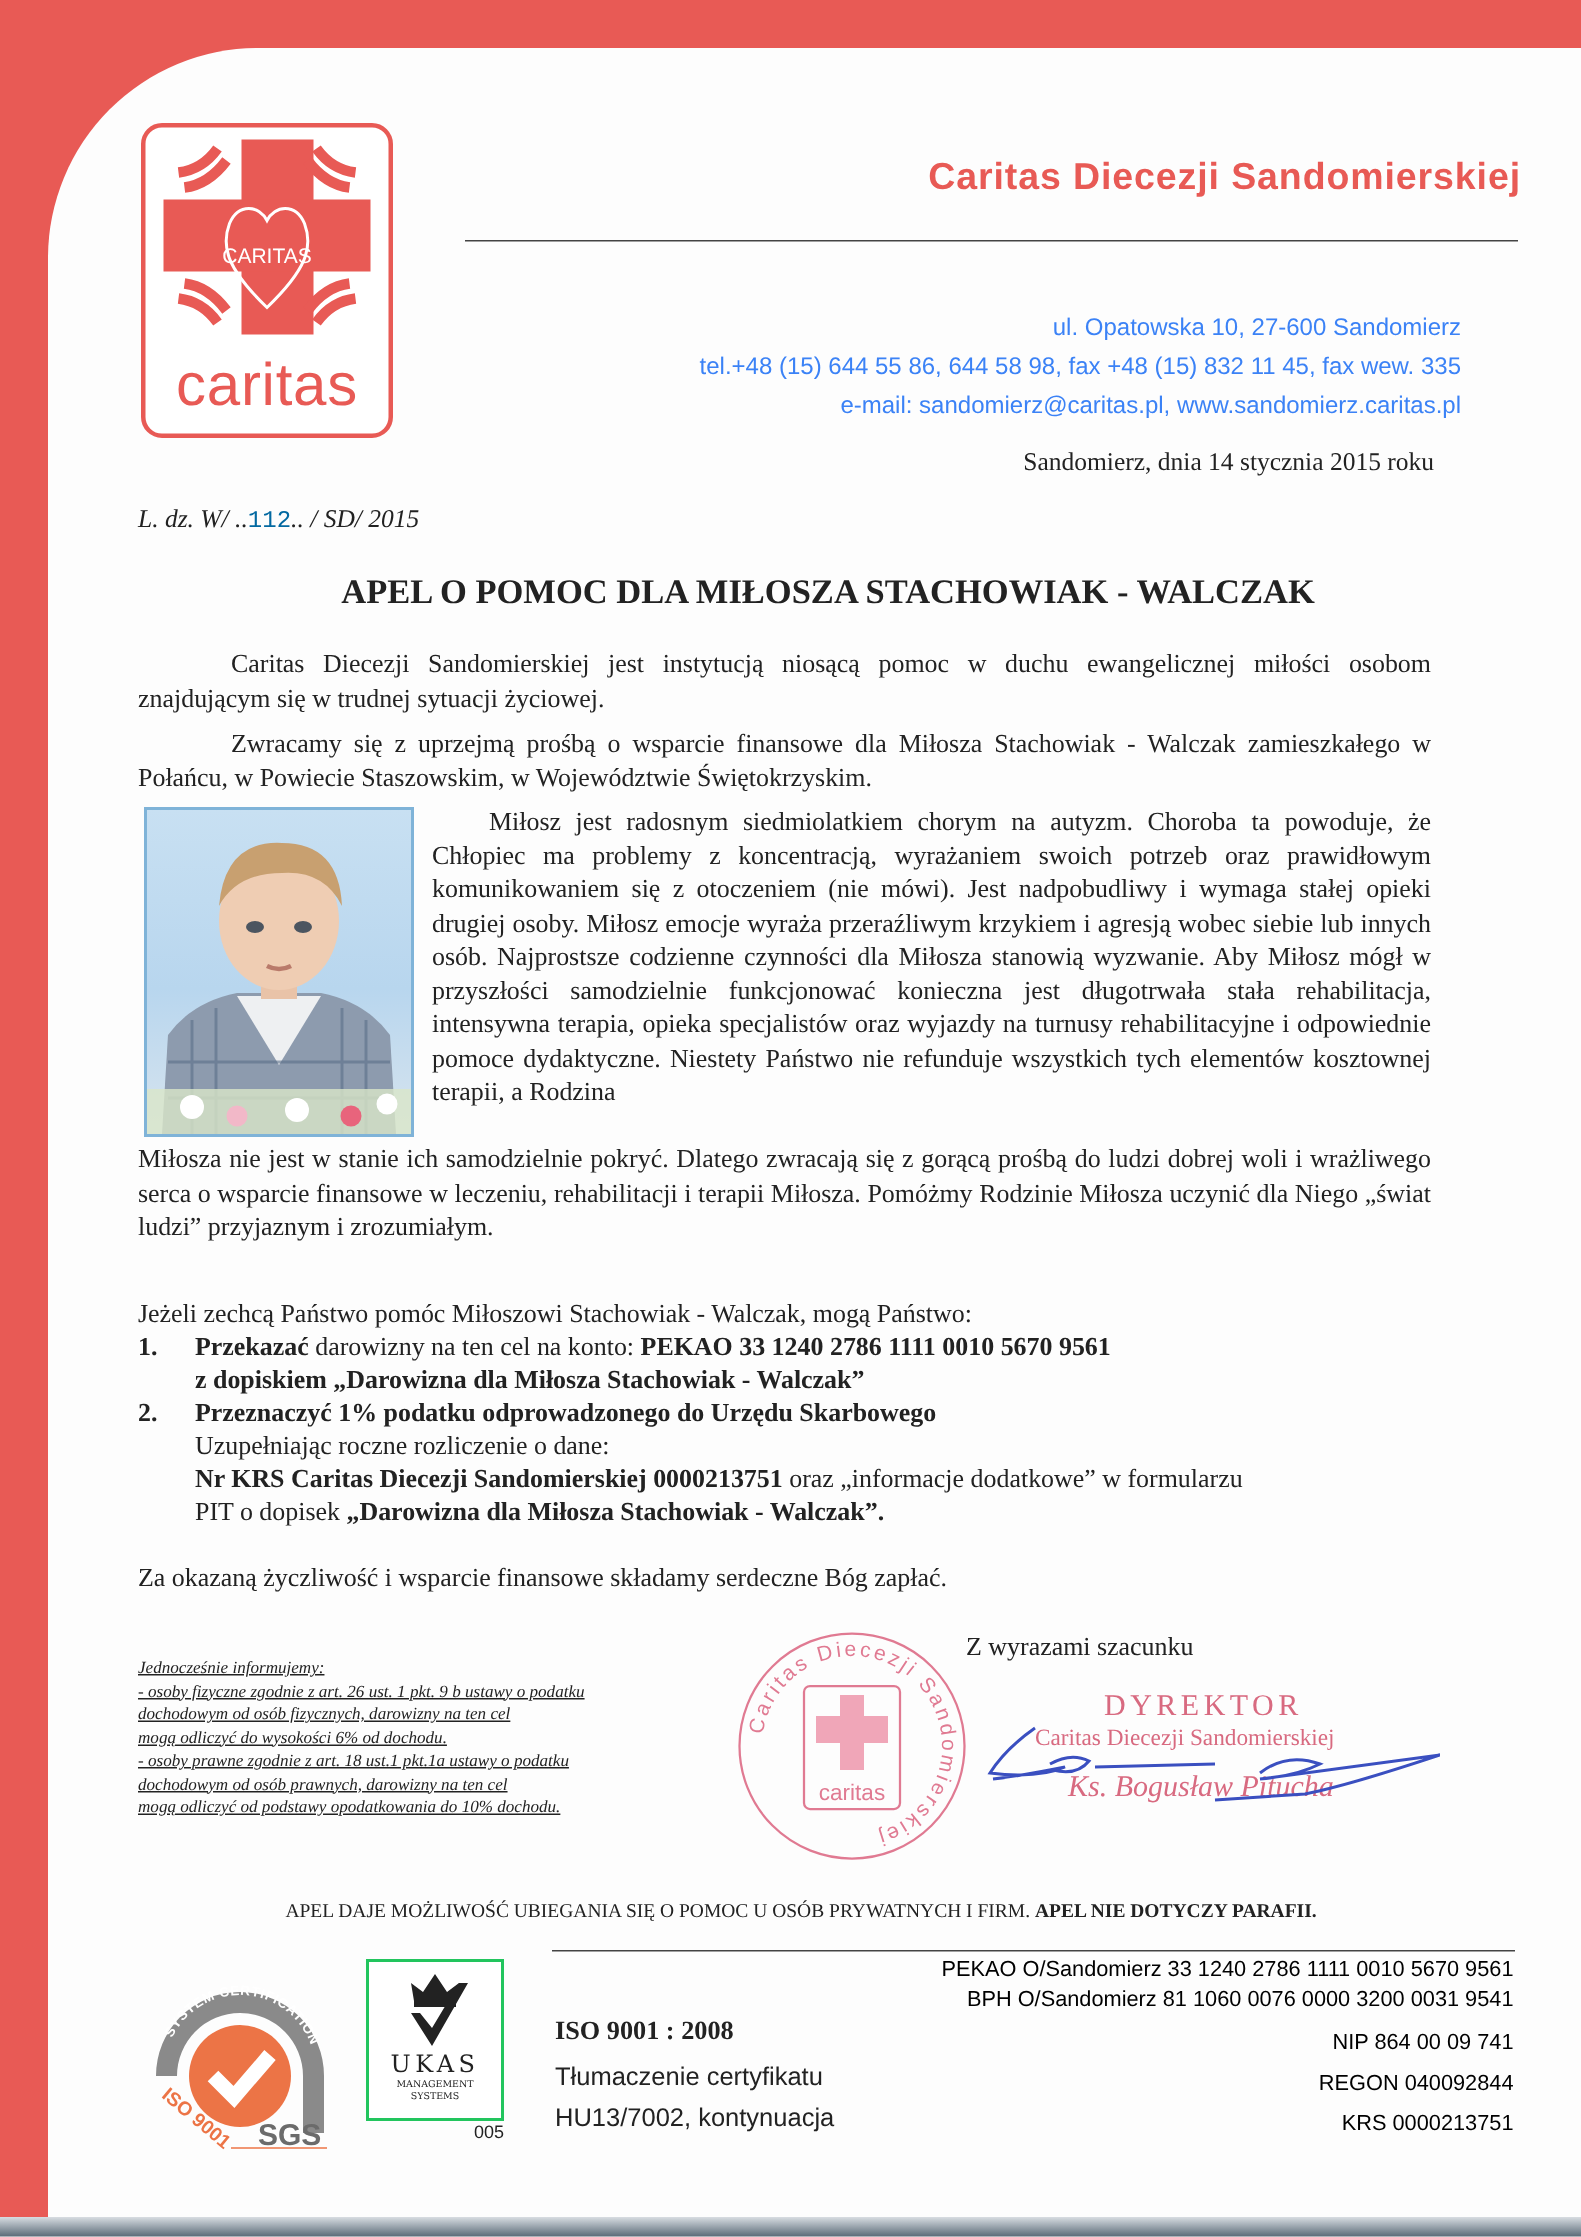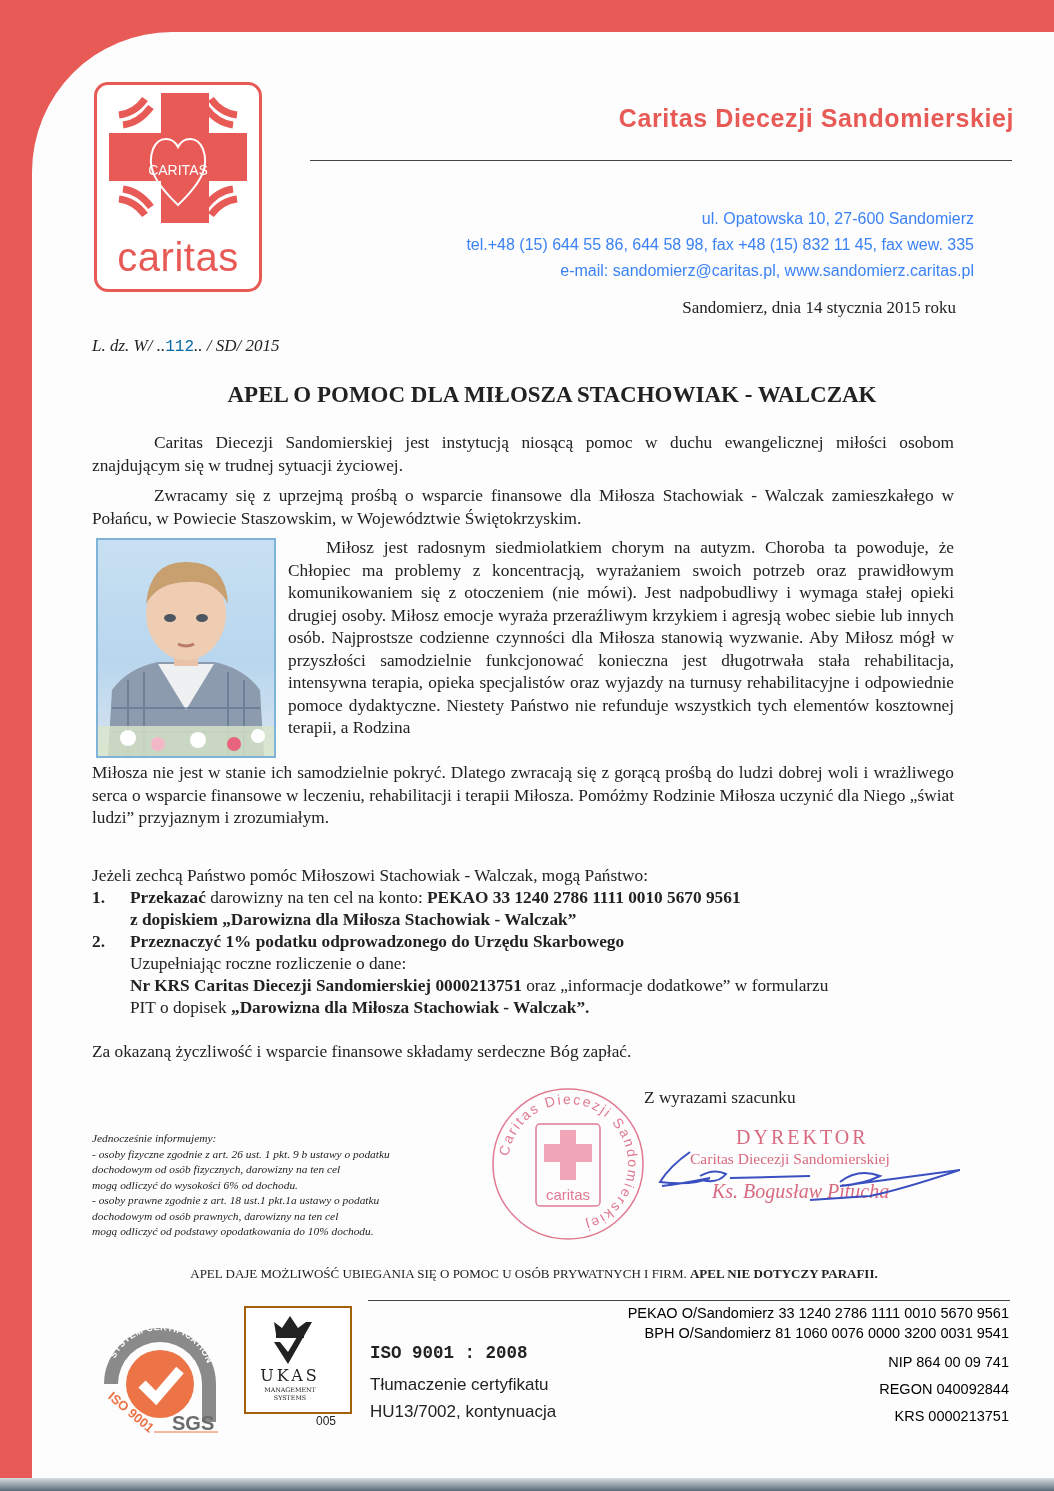--- a/index.html
+++ b/index.html
@@ -31,39 +31,39 @@
   .wrap-text { position:absolute; left:288px; width:666px; font-size:17.3px; line-height:22.5px; text-align:justify; }
 
   .list { position:absolute; left:92px; width:880px; font-size:17.3px; line-height:22px; }
   .list .num { display:inline-block; width:38px; font-weight:bold; }
   .list .sub { padding-left:38px; }
   b { font-weight:bold; }
 
   .thanks { position:absolute; left:92px; top:1042px; font-size:17.3px; }
   .closing { position:absolute; left:644px; top:1088px; font-size:17.3px; }
 
-  .legal { position:absolute; left:92px; top:1131px; font-style:italic; font-size:11.4px; line-height:15.5px; }
+  .legal { position:absolute; left:92px; top:1105px; font-style:italic; font-size:11.4px; line-height:15.5px;text-decoration:underline; }
 
   .stamp { position:absolute; left:490px; top:1086px; width:156px; height:156px; }
   .sig-block { position:absolute; left:600px; top:1126px; width:360px; height:100px; }
   .sig-dyr { position:absolute; left:136px; top:0; color:#d86a80; font-size:20px; letter-spacing:3px; }
   .sig-org { position:absolute; left:90px; top:24px; color:#d86a80; font-size:15.5px; }
   .sig-name { position:absolute; left:112px; top:54px; color:#d86a80; font-size:20px; font-style:italic; }
   .sig-block svg { position:absolute; left:0; top:0; }
 
   .notice { position:absolute; left:0; width:1054px; top:1266px; text-align:center; font-size:13px; padding-left:14px; box-sizing:border-box; }
 
   .footer-rule { position:absolute; left:368px; top:1300px; width:642px; border-top:1.5px solid #444; }
   .iso-logo { position:absolute; left:94px; top:1302px; width:132px; height:132px; }
-  .ukas { position:absolute; left:244px; top:1306px; width:88px; height:104px; border:2px solid #a16207; background:#fff;padding-left:16px; }
+  .ukas { position:absolute; left:244px; top:1306px; width:88px; height:104px; border:2px solid #22c55e; background:#fff; }
   .ukas svg { position:absolute; left:0; top:0; }
   .ukas-word { position:absolute; left:0; width:88px; top:58px; text-align:center; font-family:"DejaVu Serif", serif; font-size:16px; letter-spacing:3px; }
   .ukas-sub { position:absolute; left:0; width:88px; top:78px; text-align:center; font-family:"DejaVu Serif", serif; font-size:6.3px; line-height:8px; }
   .ukas-num { position:absolute; left:244px; width:92px; top:1414px; text-align:right; font-family:"Liberation Sans", sans-serif; font-size:12px; }
-  .iso-title { position:absolute; left:370px; top:1343px; font-family:Liberation Mono, monospace; font-weight:bold; font-size:17.5px; }
+  .iso-title { position:absolute; left:370px; top:1343px; font-family:Liberation Serif, serif; font-weight:bold; font-size:17.5px; }
   .iso-sub { position:absolute; left:370px; font-family:"Liberation Sans", sans-serif; font-size:17px; }
   .bank { position:absolute; right:45px; font-family:"Liberation Sans", sans-serif; font-size:14.5px; text-align:right; white-space:nowrap; color:#000000; }
 </style>
 </head>
 <body>
 
 <div class="frame-top"></div>
 <div class="frame-left"></div>
 <div class="frame-corner"></div>
 <div class="frame-corner-inner"></div>

